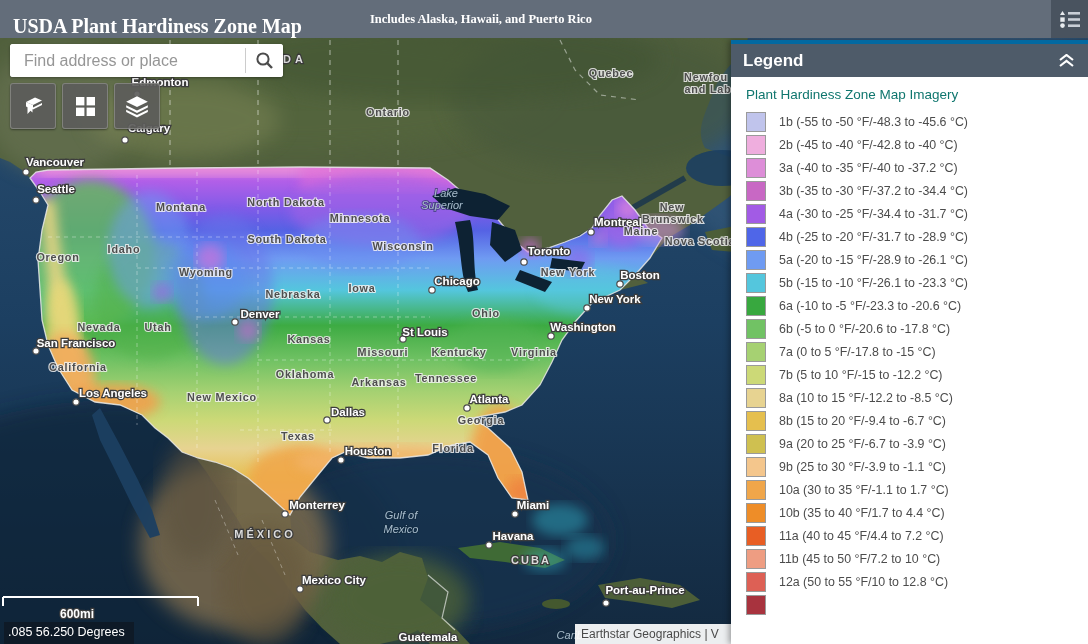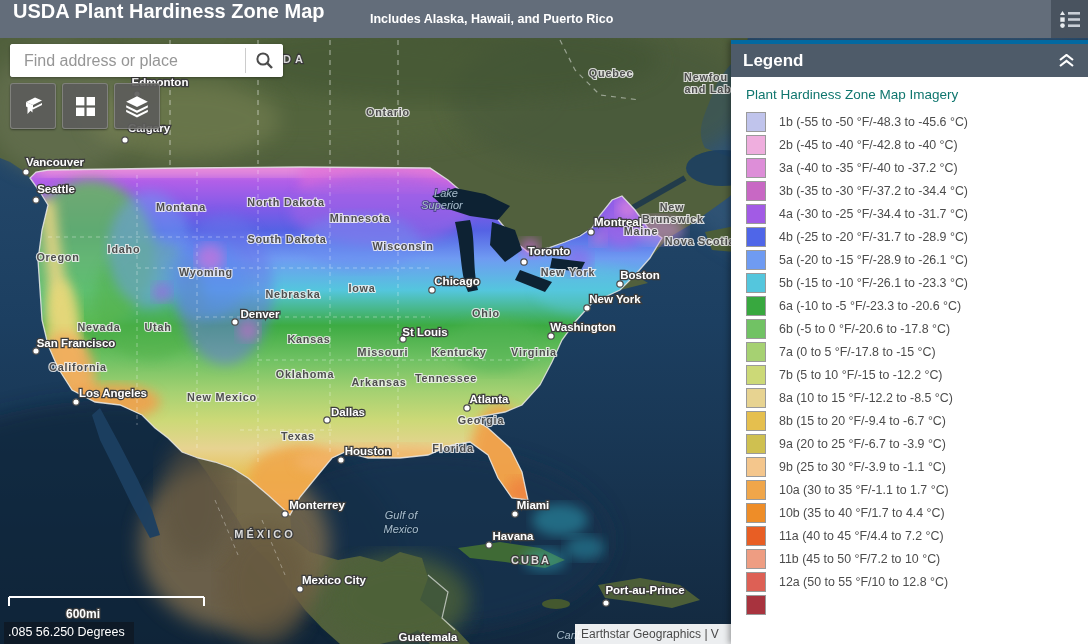--- a/index.html
+++ b/index.html
@@ -1,20 +1,20 @@
 <!DOCTYPE html>
 <html><head>
 <meta charset="utf-8">
 <style>
   html,body{margin:0;padding:0;background:#222;}
   *{box-sizing:border-box;}
   .app{position:relative;width:1088px;height:644px;overflow:hidden;font-family:"Liberation Sans",sans-serif;background:#1c3f61;}
 
   
-  .hdr{position:absolute;left:0;top:0;width:1088px;height:38px;background:#636d7a;display:flex;align-items:flex-start;z-index:30;}
+  .hdr{position:absolute;left:0;top:0;width:1088px;height:38px;background:#636d7a;display:flex;align-items:flex-end;z-index:30;font-family:Liberation Serif, serif;}
   .hdr-title{color:#fff;font-size:20px;font-weight:bold;margin-left:13px;white-space:nowrap;}
   .hdr-sub{color:#fff;font-size:12.5px;font-weight:bold;position:absolute;left:370px;top:12px;white-space:nowrap;}
   .menu-btn{position:absolute;right:0;top:0;width:37px;height:38px;background:#49535f;border:none;display:flex;align-items:center;justify-content:center;cursor:pointer;padding:0;}
 
   
   svg.map{position:absolute;left:0;top:0;width:1088px;height:644px;display:block;}
   .lbl{font-family:"Liberation Sans",sans-serif;font-weight:bold;text-anchor:middle;paint-order:stroke;}
   .lbl-city{font-size:11.5px;fill:#ffffff;stroke:#3d3d3d;stroke-width:2.6px;}
   .lbl-state{font-size:10.8px;fill:#4e4e4e;stroke:rgba(242,242,242,0.85);stroke-width:2.2px;letter-spacing:.8px;}
   .lbl-country{font-size:11px;fill:#dcdcdc;stroke:#3a3a3a;stroke-width:2.4px;}
@@ -26,21 +26,21 @@
   .search input{flex:1;height:100%;border:none;outline:none;font-size:16px;color:#8b5cf6;padding:0 8px 0 14px;font-family:"Liberation Sans",sans-serif;border-radius:3px;}
   .search input::placeholder{color:#969696;}
   .search .divider{width:1px;height:25px;background:#ccc;}
   .search-btn{width:37px;height:100%;background:#fff;border:none;display:flex;align-items:center;justify-content:center;cursor:pointer;border-radius:0 3px 3px 0;}
 
   
   .tools{position:absolute;left:10px;top:83px;display:flex;gap:6px;z-index:20;}
   .tool-btn{width:46px;height:46px;background:rgba(92,92,90,0.92);border:1px solid rgba(255,255,255,0.22);border-radius:3px;display:flex;align-items:center;justify-content:center;cursor:pointer;box-shadow:0 1px 2px rgba(0,0,0,.4);padding:0;}
 
   
-  .scalebar{position:absolute;left:8px;top:592px;z-index:15;pointer-events:none;text-align:right;}
+  .scalebar{position:absolute;left:2px;top:592px;z-index:15;pointer-events:none;text-align:right;}
   .scale-text{font-size:12px;font-weight:bold;fill:#fff;stroke:#3d3d3d;stroke-width:2.4px;paint-order:stroke;font-family:"Liberation Sans",sans-serif;}
   .coords{position:absolute;left:4px;bottom:0;background:rgba(15,25,36,0.88);color:#fff;font-size:12.5px;padding:3px 9px 5px 4px;white-space:nowrap;z-index:16;}
   .attribution{position:absolute;left:575px;bottom:0;width:156px;height:20px;background:rgba(255,255,255,0.92);color:#4a4a4a;font-size:12px;line-height:20px;padding-left:6px;white-space:nowrap;overflow:hidden;z-index:16;}
 
   
   .legend{position:absolute;left:731px;top:40px;width:397px;bottom:0;background:#fff;border-top:4px solid #0369a1;box-shadow:-2px 0 6px rgba(0,0,0,.35);z-index:25;}
   .lg-hdr{height:33px;background:#4e5b69;display:flex;align-items:center;}
   .lg-title{color:#fff;font-size:17px;font-weight:bold;margin-left:12px;flex:1;}
   .lg-icon-btn{background:none;border:none;cursor:pointer;padding:4px;display:flex;align-items:center;justify-content:center;}
   .lg-collapse{margin-right:16px;}

